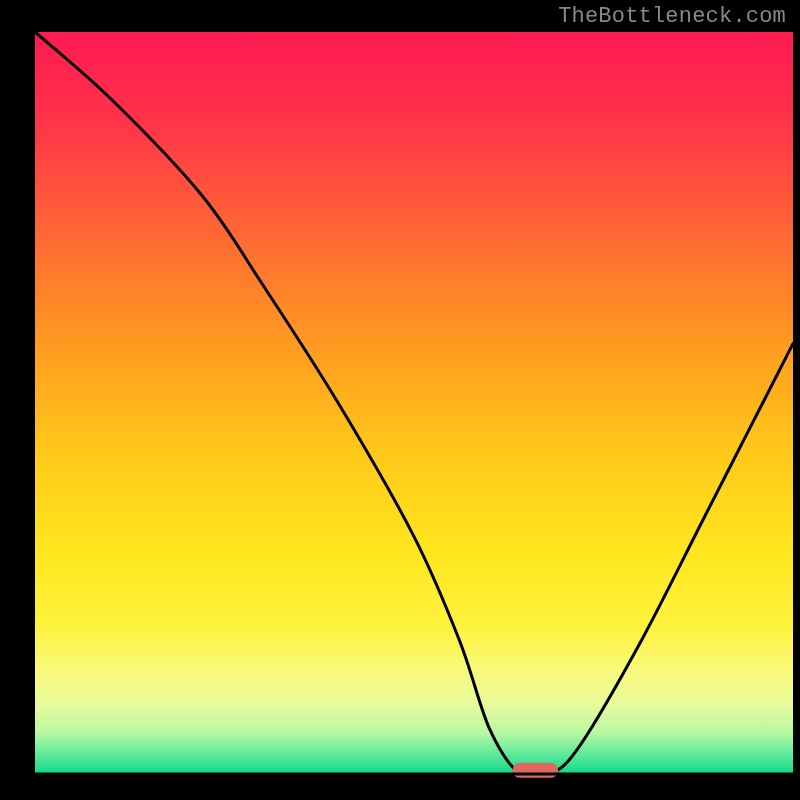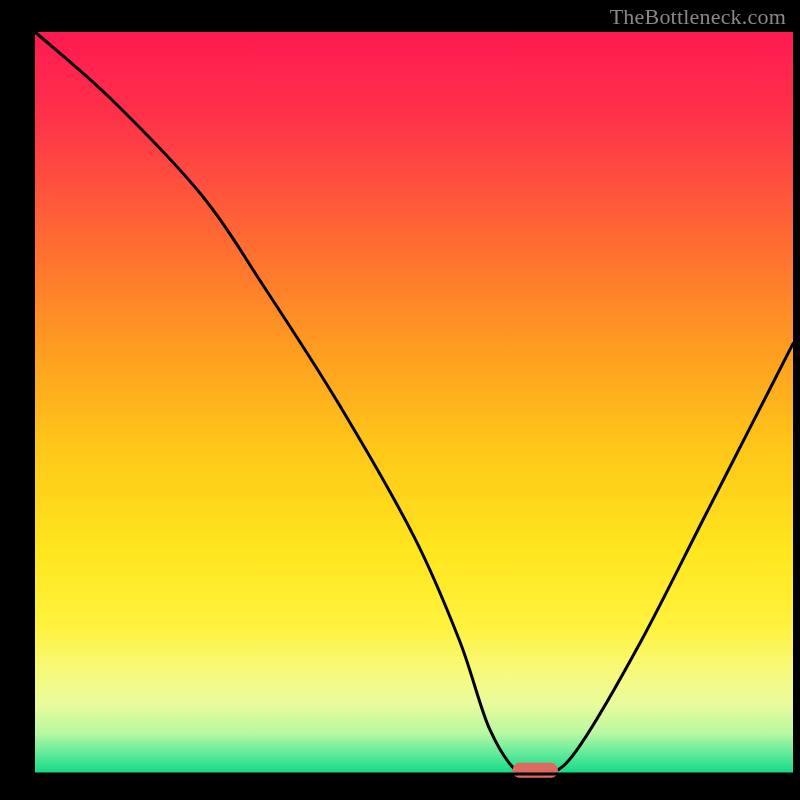--- a/index.html
+++ b/index.html
@@ -14,21 +14,21 @@
     position: relative;
     width: 800px;
     height: 800px;
     background: #000;
   }
   .watermark {
     position: absolute;
     top: 4px;
     right: 14px;
     color: #888;
-    font-family: Liberation Serif, serif;
+    font-family: Liberation Mono, monospace;
     font-size: 22px;
     letter-spacing: 0.2px;
     user-select: none;
   }
   svg {
     position: absolute;
     left: 0;
     top: 0;
   }
 </style>

